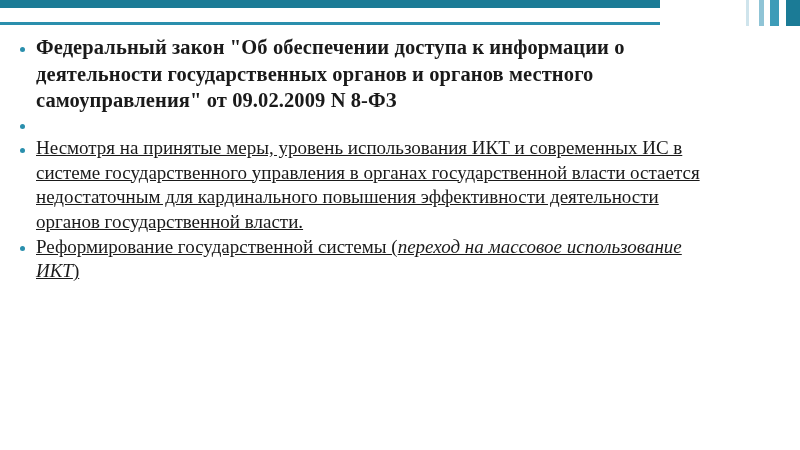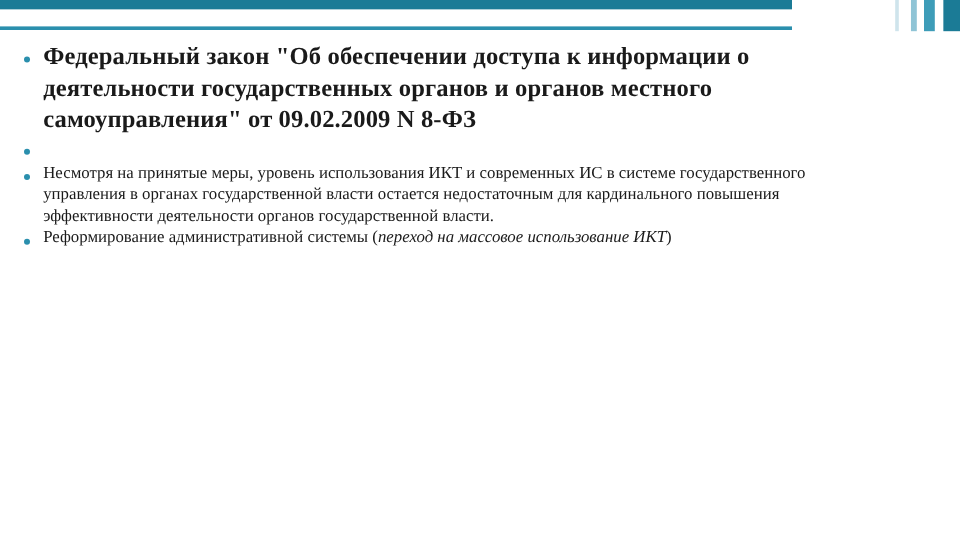--- a/index.html
+++ b/index.html
@@ -110,23 +110,24 @@
     background: #2a8fad;
     border-radius: 50%;
   }
   li.lvl-title {
     font-size: 20.5px;
     font-weight: bold;
     line-height: 1.30;
     letter-spacing: 0.1px;
   }
   li.lvl-body {
-    font-size: 14px;
+    font-size: 19px;
     font-weight: normal;
     line-height: 1.30;
+    text-decoration: underline;
   }
   .gap-after-title { height: 22px; }
   .em-italic { font-style: italic; }
 </style>
 </head>
 <body>
 
 <div class="slide">
 
   <div class="top-band">
@@ -151,18 +152,18 @@
       <li class="lvl-title">
         <span>Федеральный закон "Об обеспечении доступа к информации о деятельности государственных органов и органов местного самоуправления" от 09.02.2009 N 8-ФЗ</span>
       </li>
       <li style="list-style:none;padding:0;margin:0;">
         <div class="gap-after-title"></div>
       </li>
       <li class="lvl-body">
         <span>Несмотря на принятые меры, уровень использования ИКТ и современных ИС в системе государственного управления в органах государственной власти остается недостаточным для кардинального повышения эффективности деятельности органов государственной власти.</span>
       </li>
       <li class="lvl-body">
-        <span>Реформирование административной системы (</span><span class="em-italic">переход на массовое использование ИКТ</span><span>)</span>
+        <span>Реформирование государственной системы (</span><span class="em-italic">переход на массовое использование ИКТ</span><span>)</span>
       </li>
     </ul>
   </div>
 
 </div>
 
 </body></html>

